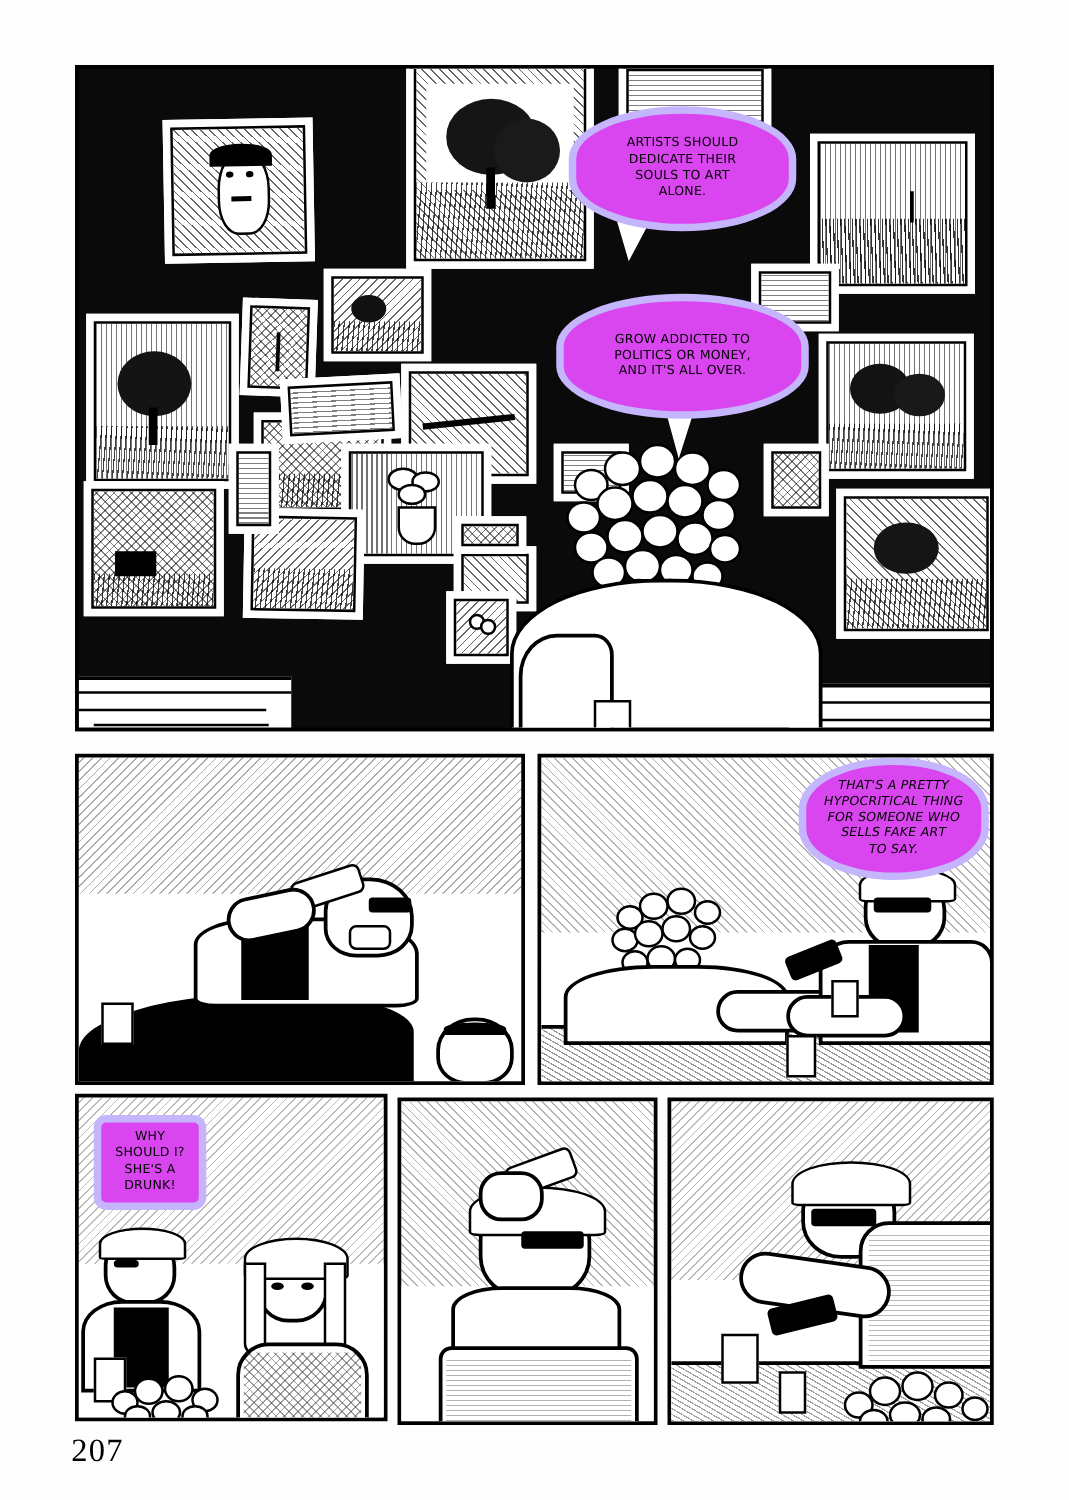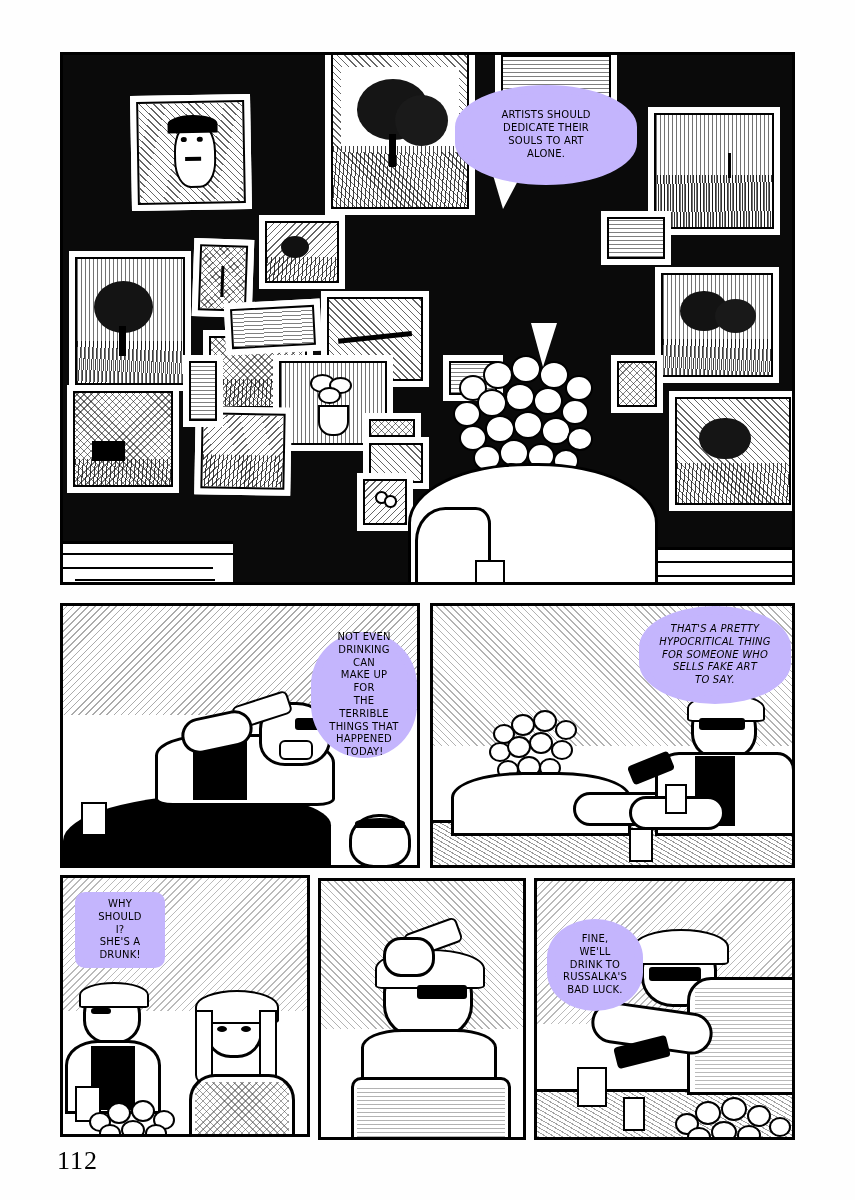--- a/index.html
+++ b/index.html
@@ -28,22 +28,22 @@
     background: #ffffff;
     border: 3px solid #000;
     box-sizing: border-box;
     overflow: hidden;
   }
   .panel.dark { background: #0a0a0a; }
 
   
   .balloon {
     position: absolute;
-    background: #c4b5fd;
-    border: 8px solid #c4b5fd;
+    background: #d946ef;
+    border: 6px solid #c4b5fd;
     border-radius: 50% / 42%;
     box-sizing: border-box;
     display: flex;
     align-items: center;
     justify-content: center;
     text-align: center;
     padding: 8px 10px;
     z-index: 6;
   }
   .balloon .txt {
@@ -388,20 +388,25 @@
     <div class="glass" style="left:412px; top:505px; width:30px; height:42px;"></div>
 
     <div class="balloon" style="left:392px; top:30px; width:182px; height:100px;">
       <div class="txt">ARTISTS SHOULD
 DEDICATE THEIR
 SOULS TO ART
 ALONE.</div>
     </div>
     <div class="tail" style="left:430px; top:120px; border-left:10px solid transparent; border-right:18px solid transparent; border-top:34px solid #fff; filter:drop-shadow(0 0 0 #000);"></div>
 
+    <div class="balloon" style="left:382px; top:180px; width:202px; height:100px;">
+      <div class="txt">GROW ADDICTED TO
+POLITICS OR MONEY,
+AND IT'S ALL OVER.</div>
+    </div>
     <div class="tail" style="left:468px; top:268px; border-left:12px solid transparent; border-right:14px solid transparent; border-top:44px solid #fff;"></div>
 
   </div>
 
   <div class="panel" style="left:60px; top:603px; width:360px; height:265px;">
 
     <div class="art h-diag2" style="position:absolute; left:0; top:0; right:0; bottom:0; opacity:.55;"></div>
     <div class="white" style="left:0; top:42%; right:0; bottom:0; background:#fff;"></div>
 
     <div class="ink" style="left:0px; top:188px; width:268px; height:78px; border-radius:60% 40% 0 0;"></div>
@@ -412,29 +417,20 @@
     <div class="sunglass" style="left:232px; top:112px; width:34px; height:12px;"></div>
     <div class="ink" style="left:216px; top:134px; width:30px; height:16px; border-radius:6px; background:#fff; border:2px solid #000;"></div>
     <div class="bottle" style="left:170px; top:92px; width:58px; height:24px; border-radius:6px; transform:rotate(-18deg);"></div>
     <div class="outline" style="left:118px; top:108px; width:72px; height:36px; border-radius:24px; border-width:3px; transform:rotate(-12deg);"></div>
 
     <div class="glass" style="left:18px; top:196px; width:26px; height:34px;"></div>
 
     <div class="outline" style="left:286px; top:208px; width:62px; height:54px; border-radius:48% 48% 40% 40%; border-width:3px;"></div>
     <div class="ink" style="left:292px; top:212px; width:50px; height:10px; border-radius:50% 50% 0 0;"></div>
 
-    <div class="balloon" style="left:248px; top:26px; width:106px; height:126px;">
-      <div class="txt">NOT EVEN
-DRINKING CAN
-MAKE UP FOR
-THE TERRIBLE
-THINGS THAT
-HAPPENED
-TODAY!</div>
-    </div>
   </div>
 
   <div class="panel" style="left:430px; top:603px; width:365px; height:265px;">
     <div class="art h-diag" style="position:absolute; left:0; top:0; right:0; bottom:0; opacity:.5;"></div>
     <div class="white" style="left:0; top:54%; right:0; bottom:0; background:#fff;"></div>
 
     <div class="ink" style="left:0px; top:214px; width:365px; height:52px; background:#fff; border-top:3px solid #000;"></div>
     <div class="shade" style="left:0px; top:216px; width:365px; height:48px; opacity:.5;"></div>
 
     <div class="hairmass" style="left:56px; top:104px; width:96px; height:78px;">
@@ -548,23 +544,16 @@
       <div class="curl" style="left:2px; top:16px; width:24px; height:22px;"></div>
       <div class="curl" style="left:22px; top:4px; width:26px; height:24px;"></div>
       <div class="curl" style="left:48px; top:0px; width:26px; height:24px;"></div>
       <div class="curl" style="left:74px; top:8px; width:24px; height:22px;"></div>
       <div class="curl" style="left:96px; top:20px; width:22px; height:20px;"></div>
       <div class="curl" style="left:14px; top:30px; width:24px; height:20px;"></div>
       <div class="curl" style="left:38px; top:24px; width:26px; height:22px;"></div>
       <div class="curl" style="left:64px; top:28px; width:24px; height:20px;"></div>
     </div>
 
-    <div class="balloon" style="left:10px; top:38px; width:96px; height:92px;">
-      <div class="txt">FINE,
-WE'LL
-DRINK TO
-RUSSALKA'S
-BAD LUCK.</div>
-    </div>
   </div>
 
-  <div class="pageno">112</div>
+  <div class="pageno">207</div>
 </div>
 
 </body></html>

